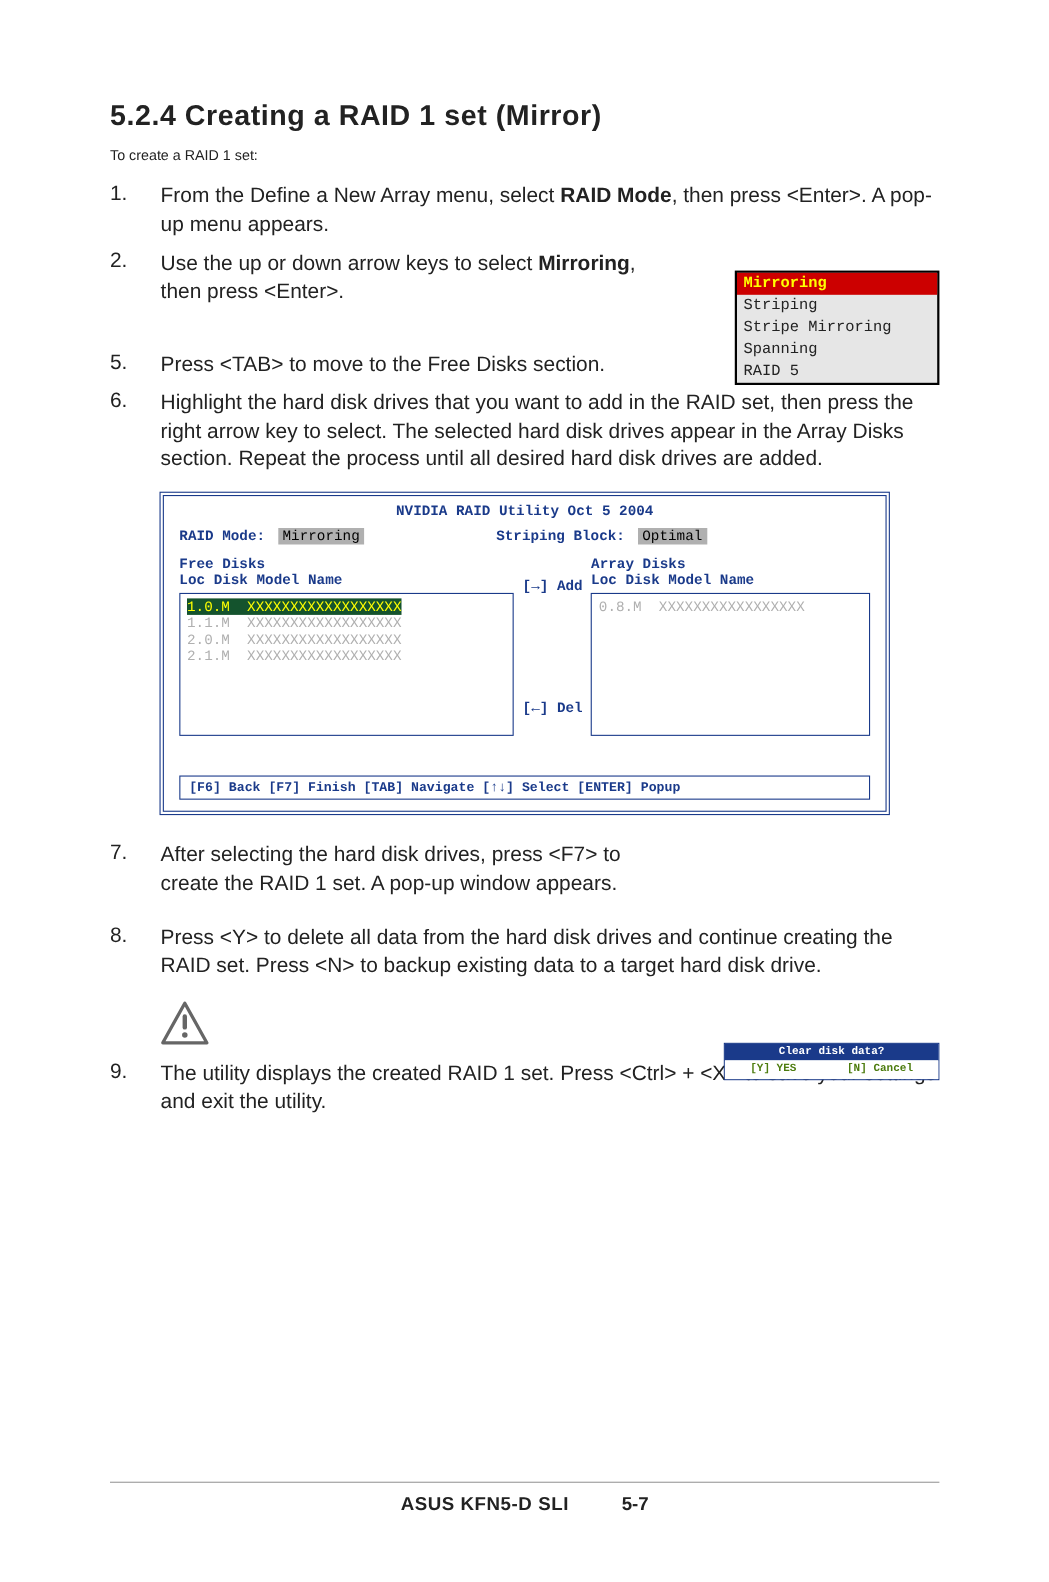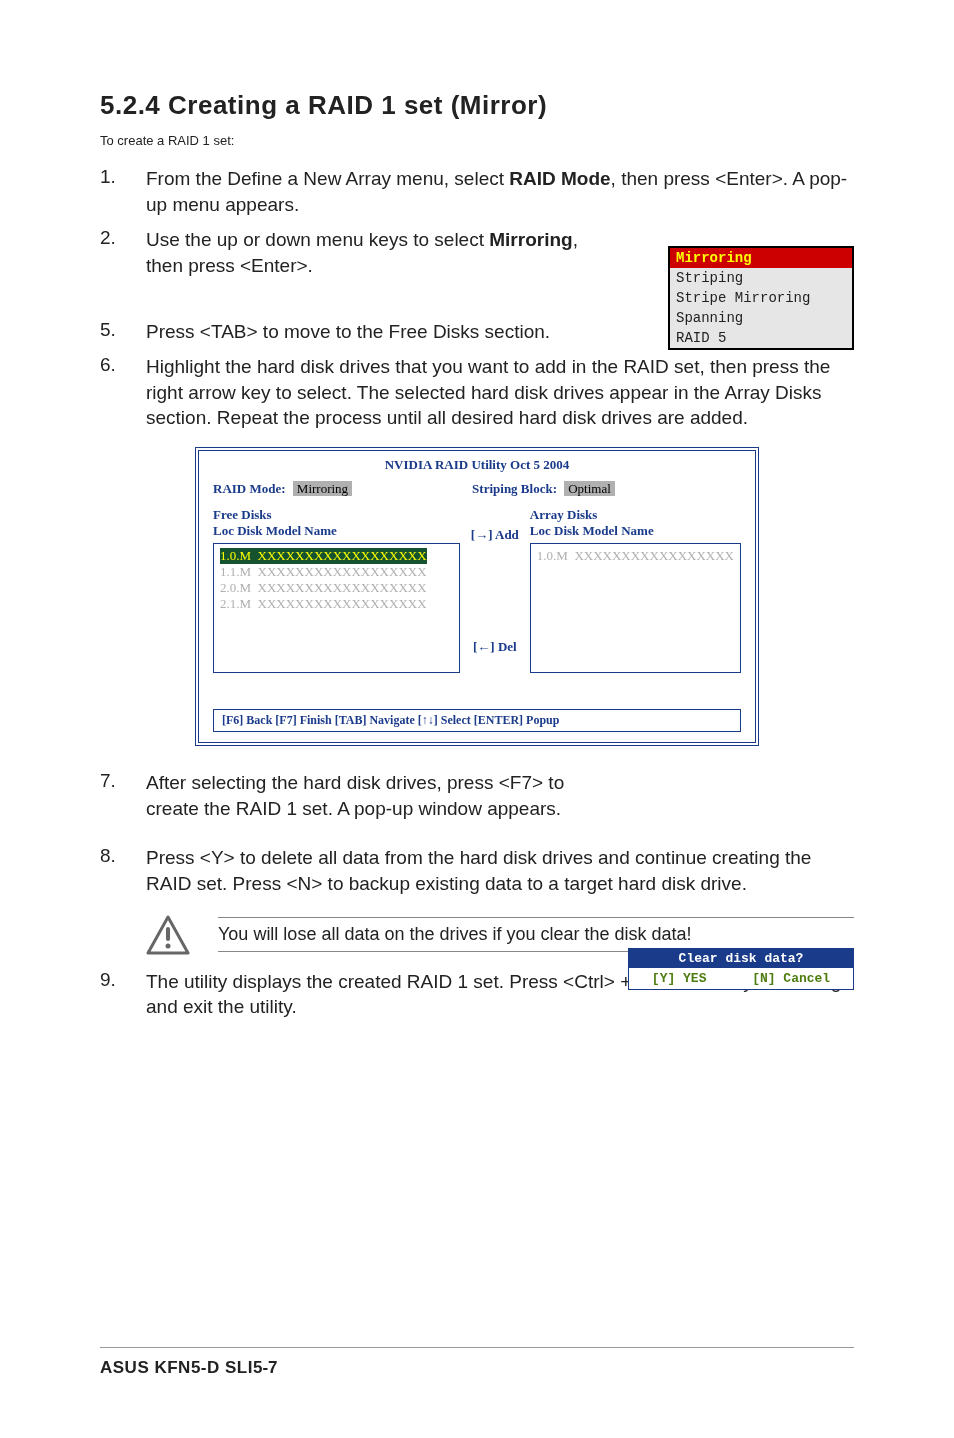--- a/index.html
+++ b/index.html
@@ -7,44 +7,44 @@
   .section-title { font-size: 26px; font-weight: bold; margin-bottom: 12px; letter-spacing: 0.5px; }
   .intro { font-size: 13px; margin-bottom: 18px; }
   .step-row { display: flex; margin-bottom: 10px; }
   .step-num { width: 46px; font-size: 19px; flex-shrink:0; }
   .step-text { font-size: 19px; line-height: 1.35; }
   .step-text b { font-weight: bold; }
   .top-block { position: relative; }
   .popup-menu { position: absolute; right: 0; top: 80px; width: 186px; border: 2px solid #000; background:#e6e6e6; font-family: 'Courier New', monospace; font-size: 14px; }
   .popup-menu div { padding: 2px 6px; }
   .popup-menu .sel { background: #c00; color: #ff0; font-weight: bold; }
-  .nvidia-box { width: 564px; margin: 16px auto 24px auto; border: 4px double #1a3a8a; background:#fff; font-family:Liberation Serif, serif; font-size: 13px; color:#1a3a8a; }
+  .nvidia-box { width: 664px; margin: 16px auto 24px auto; border: 4px double #1a3a8a; background:#fff; font-family:Liberation Mono, monospace; font-size: 13px; color:#1a3a8a; }
   .nvidia-header { text-align:center; padding: 6px 0 2px 0; color:#1a3a8a; font-weight:bold; }
   .nvidia-subheader { text-align:center; padding-bottom:6px; color:#1a3a8a; font-weight:bold;}
   .nvidia-content { padding: 6px 14px 14px 14px; }
   .nv-row1 { display:flex; justify-content: flex-start; margin-bottom:10px;}
   .nv-row1 .lbl { color:#1a3a8a; font-weight:bold; }
   .nv-row1 .val { background:#b0b0b0; color:#000; padding:0 4px; margin-left:4px; }
   .nv-cols { display:flex; }
   .nv-col { flex:1; }
   .nv-col .colhead2 { color:#1a3a8a; font-weight:bold; margin-bottom:4px; }
   .disk-box { border:1px solid #1a3a8a; height:130px; padding:4px 6px; color:#b0b0b0; position:relative;}
   .disk-box .dline { white-space:pre; }
   .disk-box .selrow { background:#14532d; color:#ff0; white-space:pre; display:inline-block; }
   .middle-ops { width:70px; display:flex; flex-direction:column; justify-content:space-around; align-items:center; color:#1a3a8a; font-weight:bold; padding: 20px 0 30px 0; gap: 28px;}
   .nvidia-footer { border:1px solid #1a3a8a; margin: 10px 14px 10px 14px; padding: 3px 8px; color:#1a3a8a; font-weight:bold; font-size:12px;}
-  .clear-popup { position:absolute; right:100px; top: 948px; width:226px; font-family:'Courier New', monospace; font-size:13px; border:1px solid #1a3a8a;}
+  .clear-popup { position:absolute; right:100px; top: 948px; width:196px; font-family:'Courier New', monospace; font-size:10px; border:1px solid #1a3a8a;}
   .clear-popup .cp-head { background:#1a3a8a; color:#fff; text-align:center; padding:2px 0; font-weight:bold;}
   .clear-popup .cp-body { display:flex; justify-content:space-around; padding:3px 0; color:#4d7c0f; font-weight:bold; background:#fff;}
   .warn-row { display:flex; align-items:center; margin: 18px 0 14px 46px; }
   .warn-icon { width:44px; height:40px; flex-shrink:0; margin-right:28px; position:relative;}
   .warn-icon svg { width:44px; height:40px; }
   .warn-text-wrap { flex:1; border-top:1px solid #888; border-bottom:1px solid #888; padding:6px 0;}
   .warn-text { font-size:18px; }
-  .footer { position:absolute; bottom:60px; left:100px; right:100px; display:flex; justify-content:flex-start; border-top:1px solid #999; padding-top:10px;}
+  .footer { position:absolute; bottom:60px; left:100px; right:100px; display:flex; justify-content:center; border-top:1px solid #999; padding-top:10px;gap:48px;}
   .footer .left { font-weight:bold; font-size:17px; letter-spacing:0.5px;}
   .footer .right { font-weight:bold; font-size:17px;}
   .nv-row1-right { margin-left: 120px; }
   .free-label { color:#1a3a8a; font-weight:bold; }
 </style>
 </head>
 <body>
 
 <div class="section-title">5.2.4   Creating a RAID 1 set (Mirror)</div>
 <div class="intro">To create a RAID 1 set:</div>
@@ -52,21 +52,21 @@
 <div class="top-block">
   <div class="step-row">
     <div class="step-num">1.</div>
     <div class="step-text">
       <span>From the Define a New Array menu, select </span><b>RAID Mode</b><span>, then press &lt;Enter&gt;. A pop-up menu appears.</span>
     </div>
   </div>
   <div class="step-row">
     <div class="step-num">2.</div>
     <div class="step-text" style="max-width:440px;">
-      <span>Use the up or down menu keys to select </span><b>Mirroring</b><span>, then press &lt;Enter&gt;.</span>
+      <span>Use the up or down arrow keys to select </span><b>Mirroring</b><span>, then press &lt;Enter&gt;.</span>
     </div>
   </div>
 
   <div class="popup-menu">
     <div class="sel">Mirroring</div>
     <div>Striping</div>
     <div>Stripe Mirroring</div>
     <div>Spanning</div>
     <div>RAID 5</div>
   </div>
@@ -109,21 +109,21 @@
       </div>
       <div class="middle-ops">
         <div>[→] Add</div>
         <div style="height:40px;"></div>
         <div>[←] Del</div>
       </div>
       <div class="nv-col">
         <div class="free-label">Array Disks</div>
         <div class="colhead2">Loc    Disk Model Name</div>
         <div class="disk-box">
-          <div class="dline" style="color:#b0b0b0;">1.0.M  XXXXXXXXXXXXXXXXX</div>
+          <div class="dline" style="color:#b0b0b0;">0.8.M  XXXXXXXXXXXXXXXXX</div>
         </div>
       </div>
     </div>
   </div>
   <div class="nvidia-footer">[F6] Back  [F7] Finish  [TAB] Navigate  [↑↓] Select  [ENTER] Popup</div>
 </div>
 
 <div class="step-row">
   <div class="step-num">7.</div>
   <div class="step-text" style="max-width:420px;">After selecting the hard disk drives, press &lt;F7&gt; to create the RAID 1 set. A pop-up window appears.</div>
@@ -145,23 +145,20 @@
 </div>
 
 <div class="warn-row">
   <div class="warn-icon">
     <svg viewBox="0 0 44 40">
         <polygon points="22,2 42,38 2,38" fill="none" stroke="#666" stroke-width="3" stroke-linejoin="round"></polygon>
         <rect x="20" y="12" width="4" height="14" rx="2" fill="#666"></rect>
         <circle cx="22" cy="31" r="2.5" fill="#666"></circle>
       </svg>
   </div>
-  <div class="warn-text-wrap">
-    <div class="warn-text">You will lose all data on the drives if you clear the disk data!</div>
-  </div>
 </div>
 
 <div class="step-row">
   <div class="step-num">9.</div>
   <div class="step-text">The utility displays the created RAID 1 set. Press &lt;Ctrl&gt; + &lt;X&gt; to save your settings and exit the utility.</div>
 </div>
 
 <div class="footer">
   <div class="left">ASUS KFN5-D SLI</div>
   <div class="right">5-7</div>

